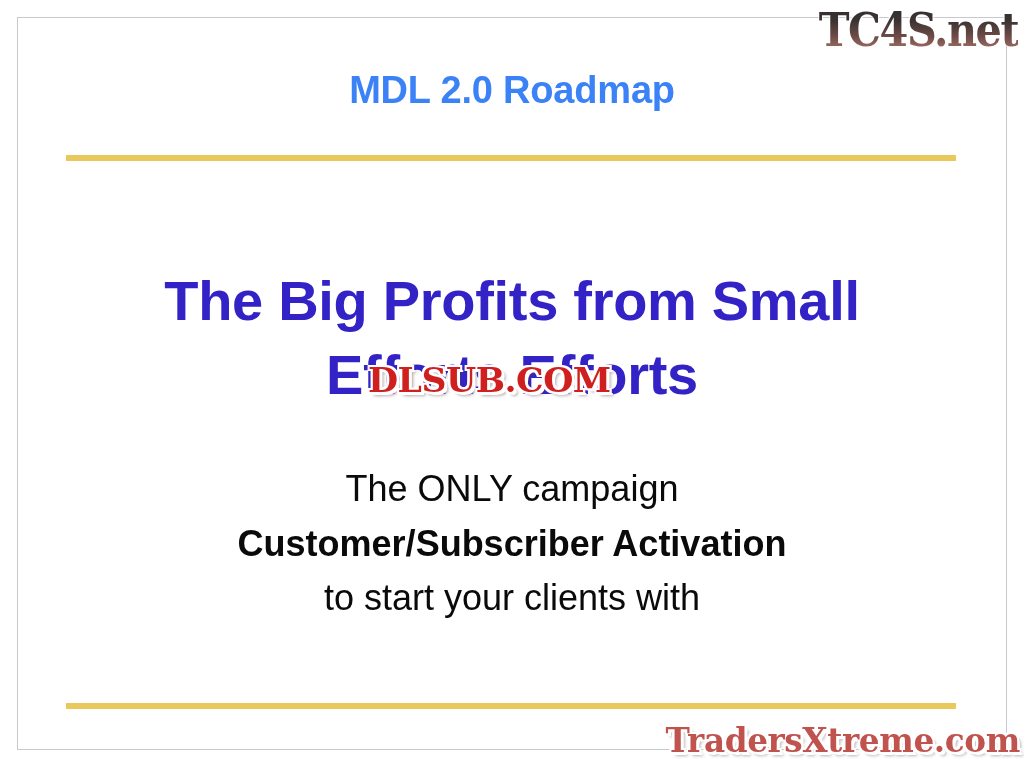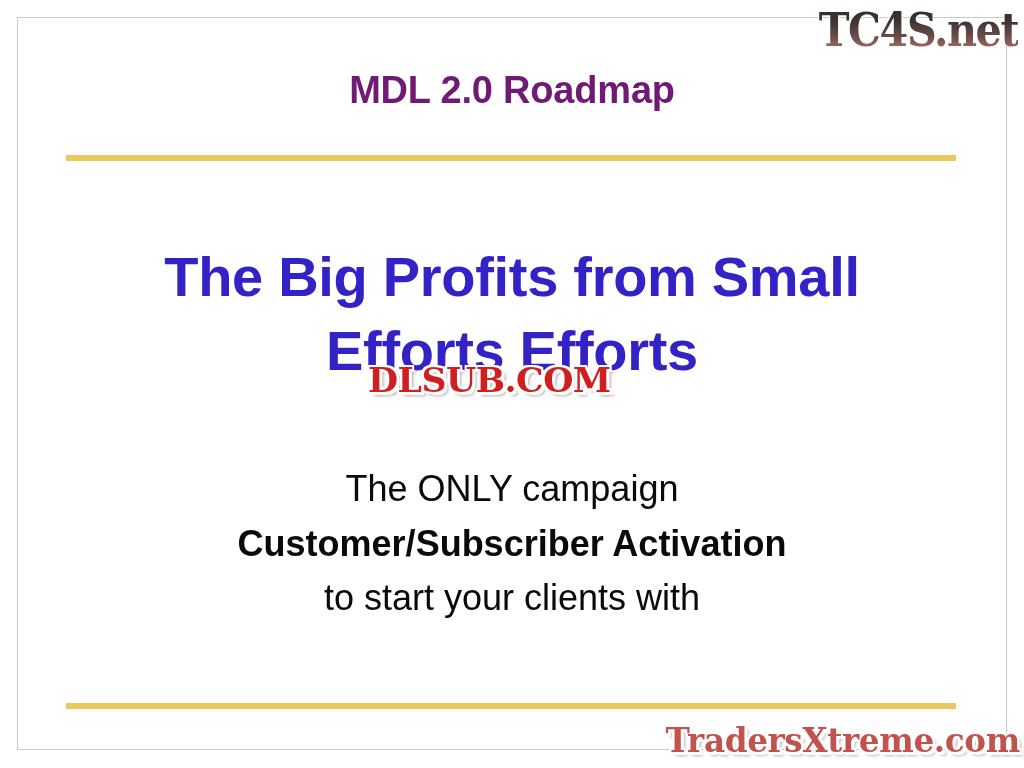--- a/index.html
+++ b/index.html
@@ -36,41 +36,41 @@
   
   #slide-title {
     position: absolute;
     left: 0;
     top: 70px;
     width: 1024px;
     text-align: center;
     font-size: 38px;
     font-weight: bold;
     letter-spacing: -0.2px;
-    color: #701a75;
+    color: #3b82f6;
     line-height: 1.1;
     white-space: nowrap;
   }
 
   
   .gold-rule {
     position: absolute;
     left: 66px;
     width: 890px;
     height: 6px;
     background: #e9c95c;
   }
   #gold-rule-top  { top: 155px; }
   #gold-rule-bottom { top: 703px; }
 
   
   #main-heading {
     position: absolute;
     left: 0;
-    top: 240px;
+    top: 264px;
     width: 1024px;
     text-align: center;
     font-size: 56px;
     font-weight: bold;
     color: #3323c6;
     line-height: 1.32;
     letter-spacing: -0.3px;
   }
   #main-heading .hl { display: block; }
 

